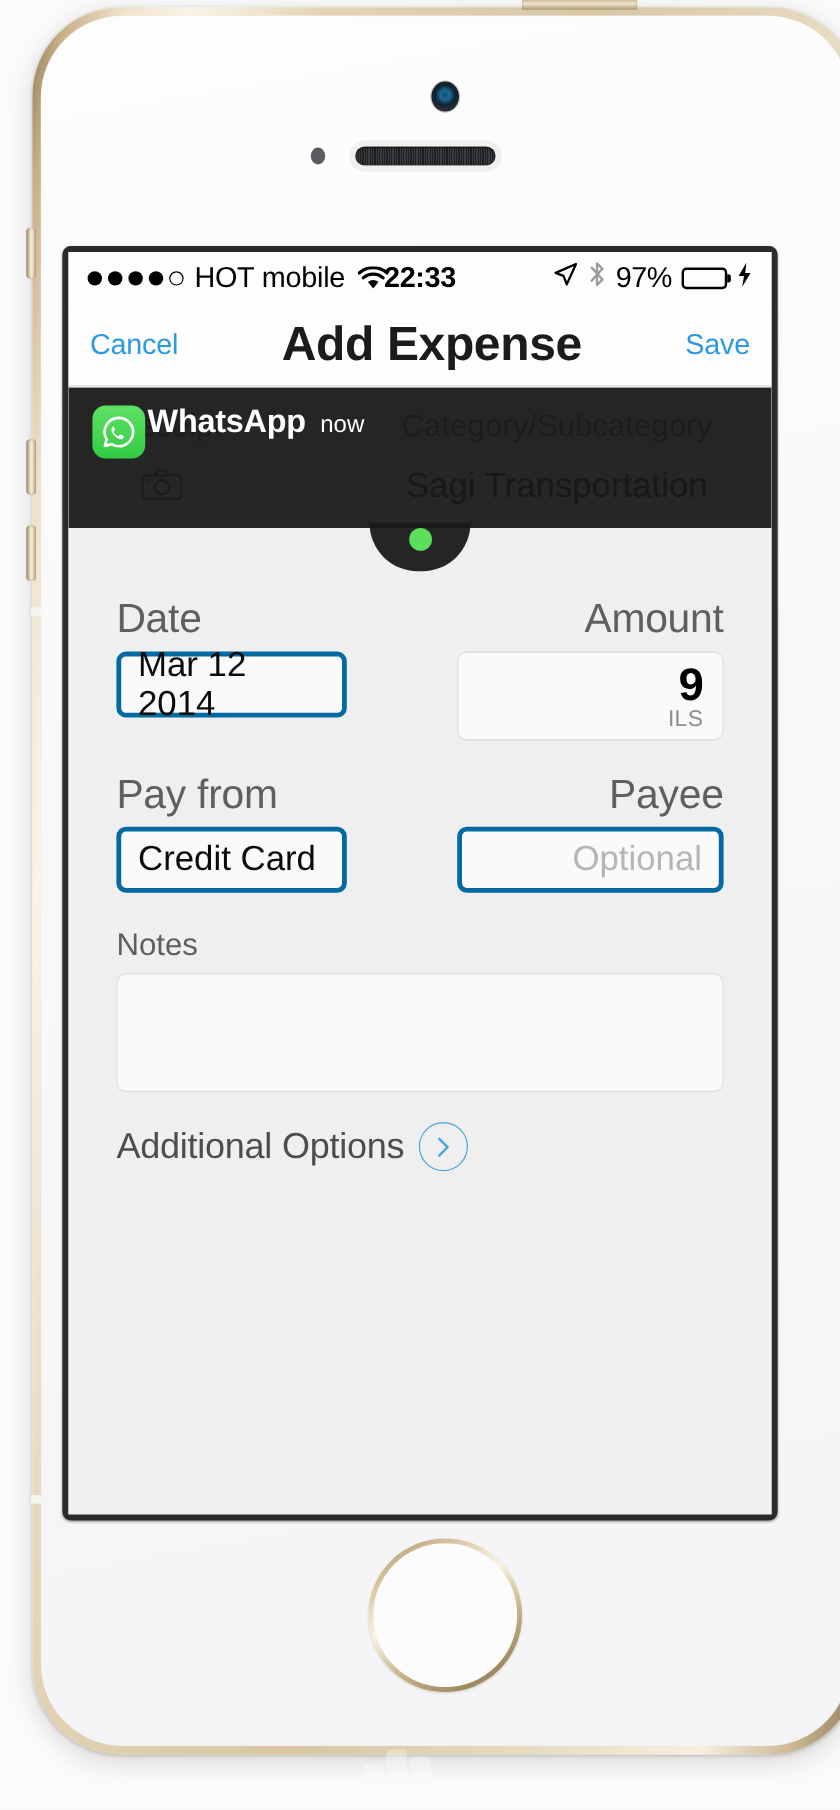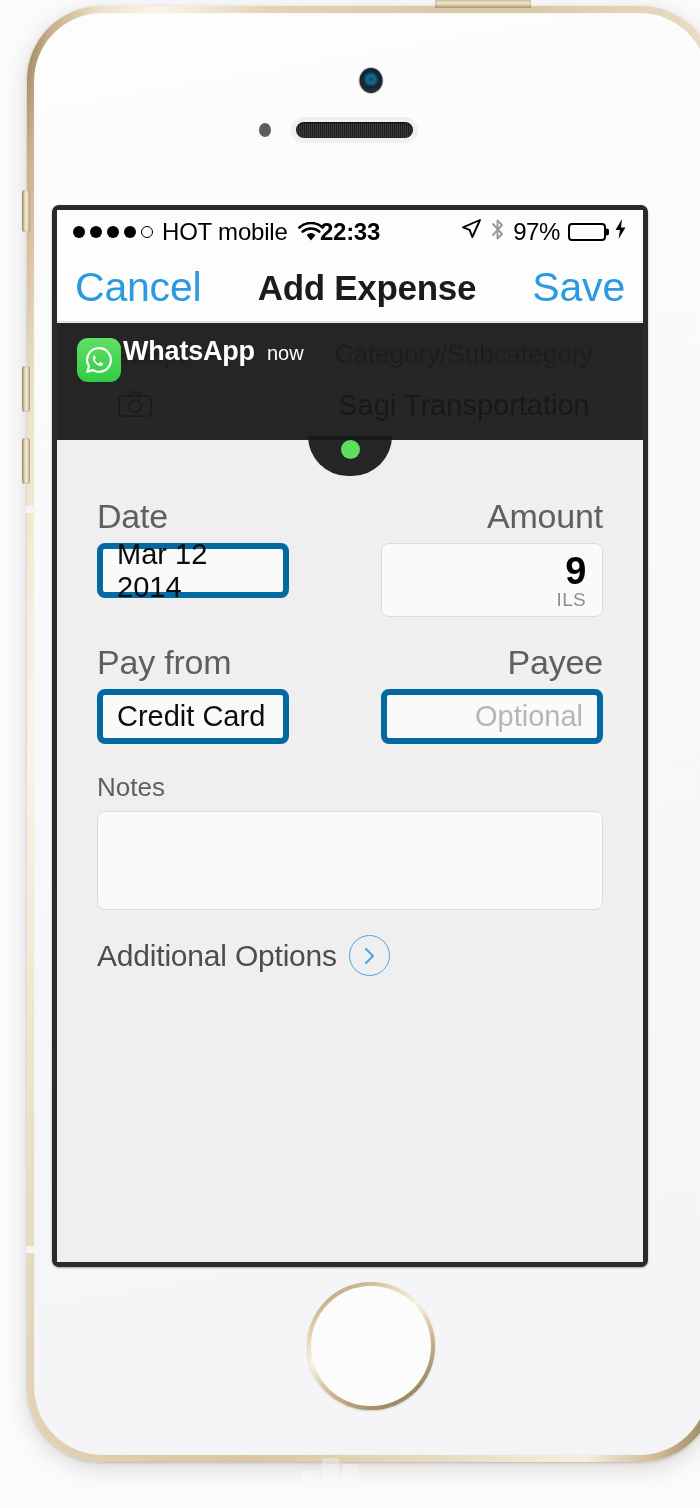--- a/index.html
+++ b/index.html
@@ -196,37 +196,37 @@
 
   
   #nav-bar {
     height: 68px;
     background: #fdfdfd;
     display: flex; align-items: center; justify-content: space-between;
     padding: 0 18px; box-sizing: border-box;
     border-bottom: 1px solid #d9d9dc;
     position: relative; z-index: 5;
   }
-  #nav-cancel, #nav-save { font-size: 41px; color: #2b9ae0; letter-spacing: -0.2px; }
-  #nav-title { font-size: 35px; font-weight: bold; color: #1b1b1b; letter-spacing: -0.3px; }
+  #nav-cancel, #nav-save { font-size: 24px; color: #2b9ae0; letter-spacing: -0.2px; }
+  #nav-title { font-size: 40px; font-weight: bold; color: #1b1b1b; letter-spacing: -0.3px; }
 
   
   #form-content {
     position: absolute;
     left: 0; right: 0; top: 113px; bottom: 0;
     background: #efeff0;
     padding: 0 40px;
     box-sizing: border-box;
   }
   .field-label {
     font-size: 34px; color: #5f5f62; letter-spacing: -0.2px; margin-bottom: 7px;
   }
   .field-box {
     background: #fafafa;
-    border: 6px solid #0369a1;
+    border: 4px solid #0369a1;
     border-radius: 8px;
     box-sizing: border-box;
     display: flex; align-items: center;
     padding: 0 14px;
     font-size: 29px;
     color: #0b0b0b;
     height: 55px;
   }
   .field-box.placeholder { color: #b6b6b9; }
 

